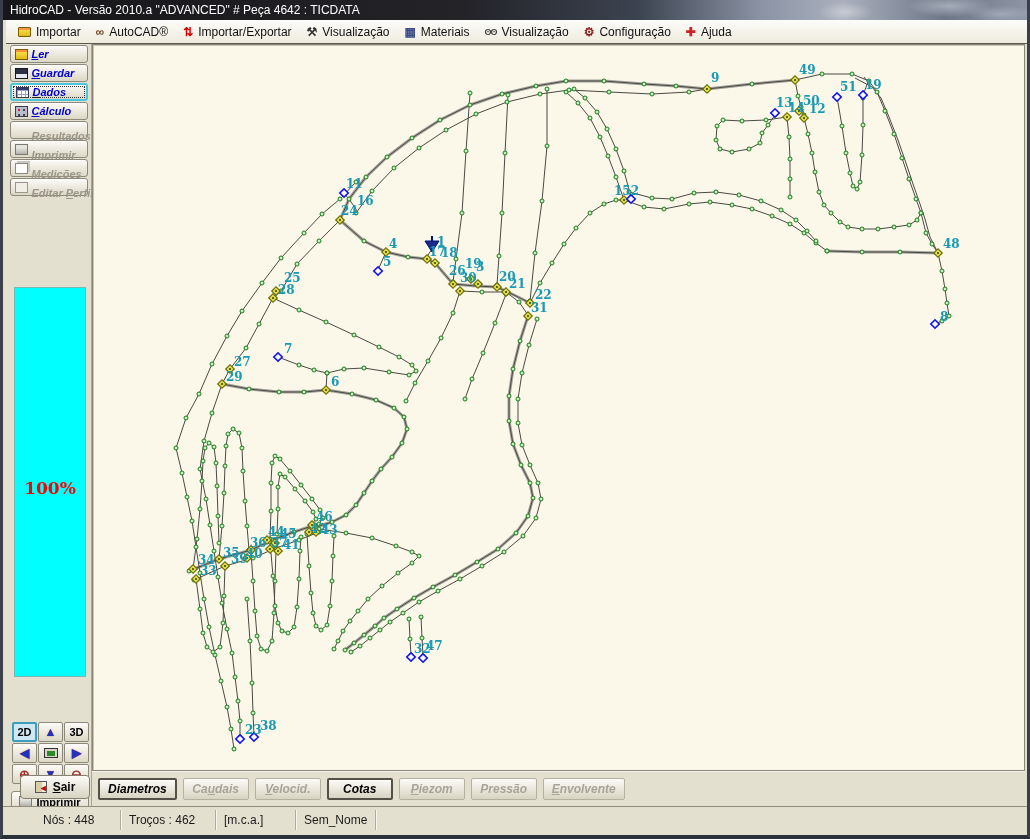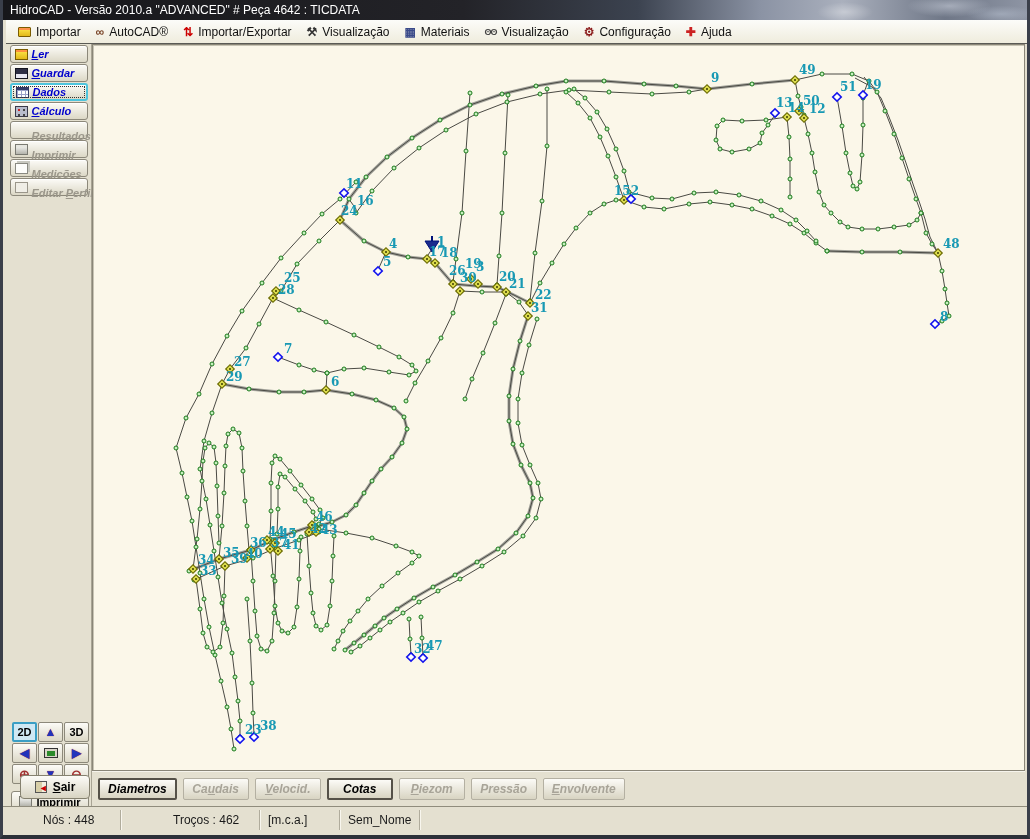--- a/index.html
+++ b/index.html
@@ -153,20 +153,23 @@
         </div>
         <div class="sbtn disabled">
           <span class="si si-pages"></span>
           <span class="lbl"><u>M</u>edições</span>
         </div>
         <div class="sbtn disabled">
           <span class="si si-edit"></span>
           <span class="lbl">Editar <u>P</u>erfil</span>
         </div>
       </div>
+    <div class="meter">
+      <div class="pct">100%</div>
+    </div>
     <div class="navgrid" id="navgrid">
         <div class="nbtn pressed">
           <span>2D</span>
         </div>
         <div class="nbtn">
           <span class="arrow">▲</span>
         </div>
         <div class="nbtn">
           <span>3D</span>
         </div>
@@ -859,17 +862,17 @@
       <div class="bbtn disabled">
         <span>Pressão</span>
       </div>
       <div class="bbtn disabled">
         <span><u>E</u>nvolvente</span>
       </div>
     </div>
 
   <div class="statusbar" id="statusbar">
       <div class="sfield" style="min-width: 86px; margin-left: 32px;">Nós : 448</div>
-      <div class="sfield" style="min-width: 95px; margin-left: 44px;">Troços : 462</div>
+      <div class="sfield" style="min-width: 95px;">Troços : 462</div>
       <div class="sfield" style="min-width: 80px;">[m.c.a.]</div>
       <div class="sfield">Sem_Nome</div>
     </div>
 </div>
 
 </body></html>

